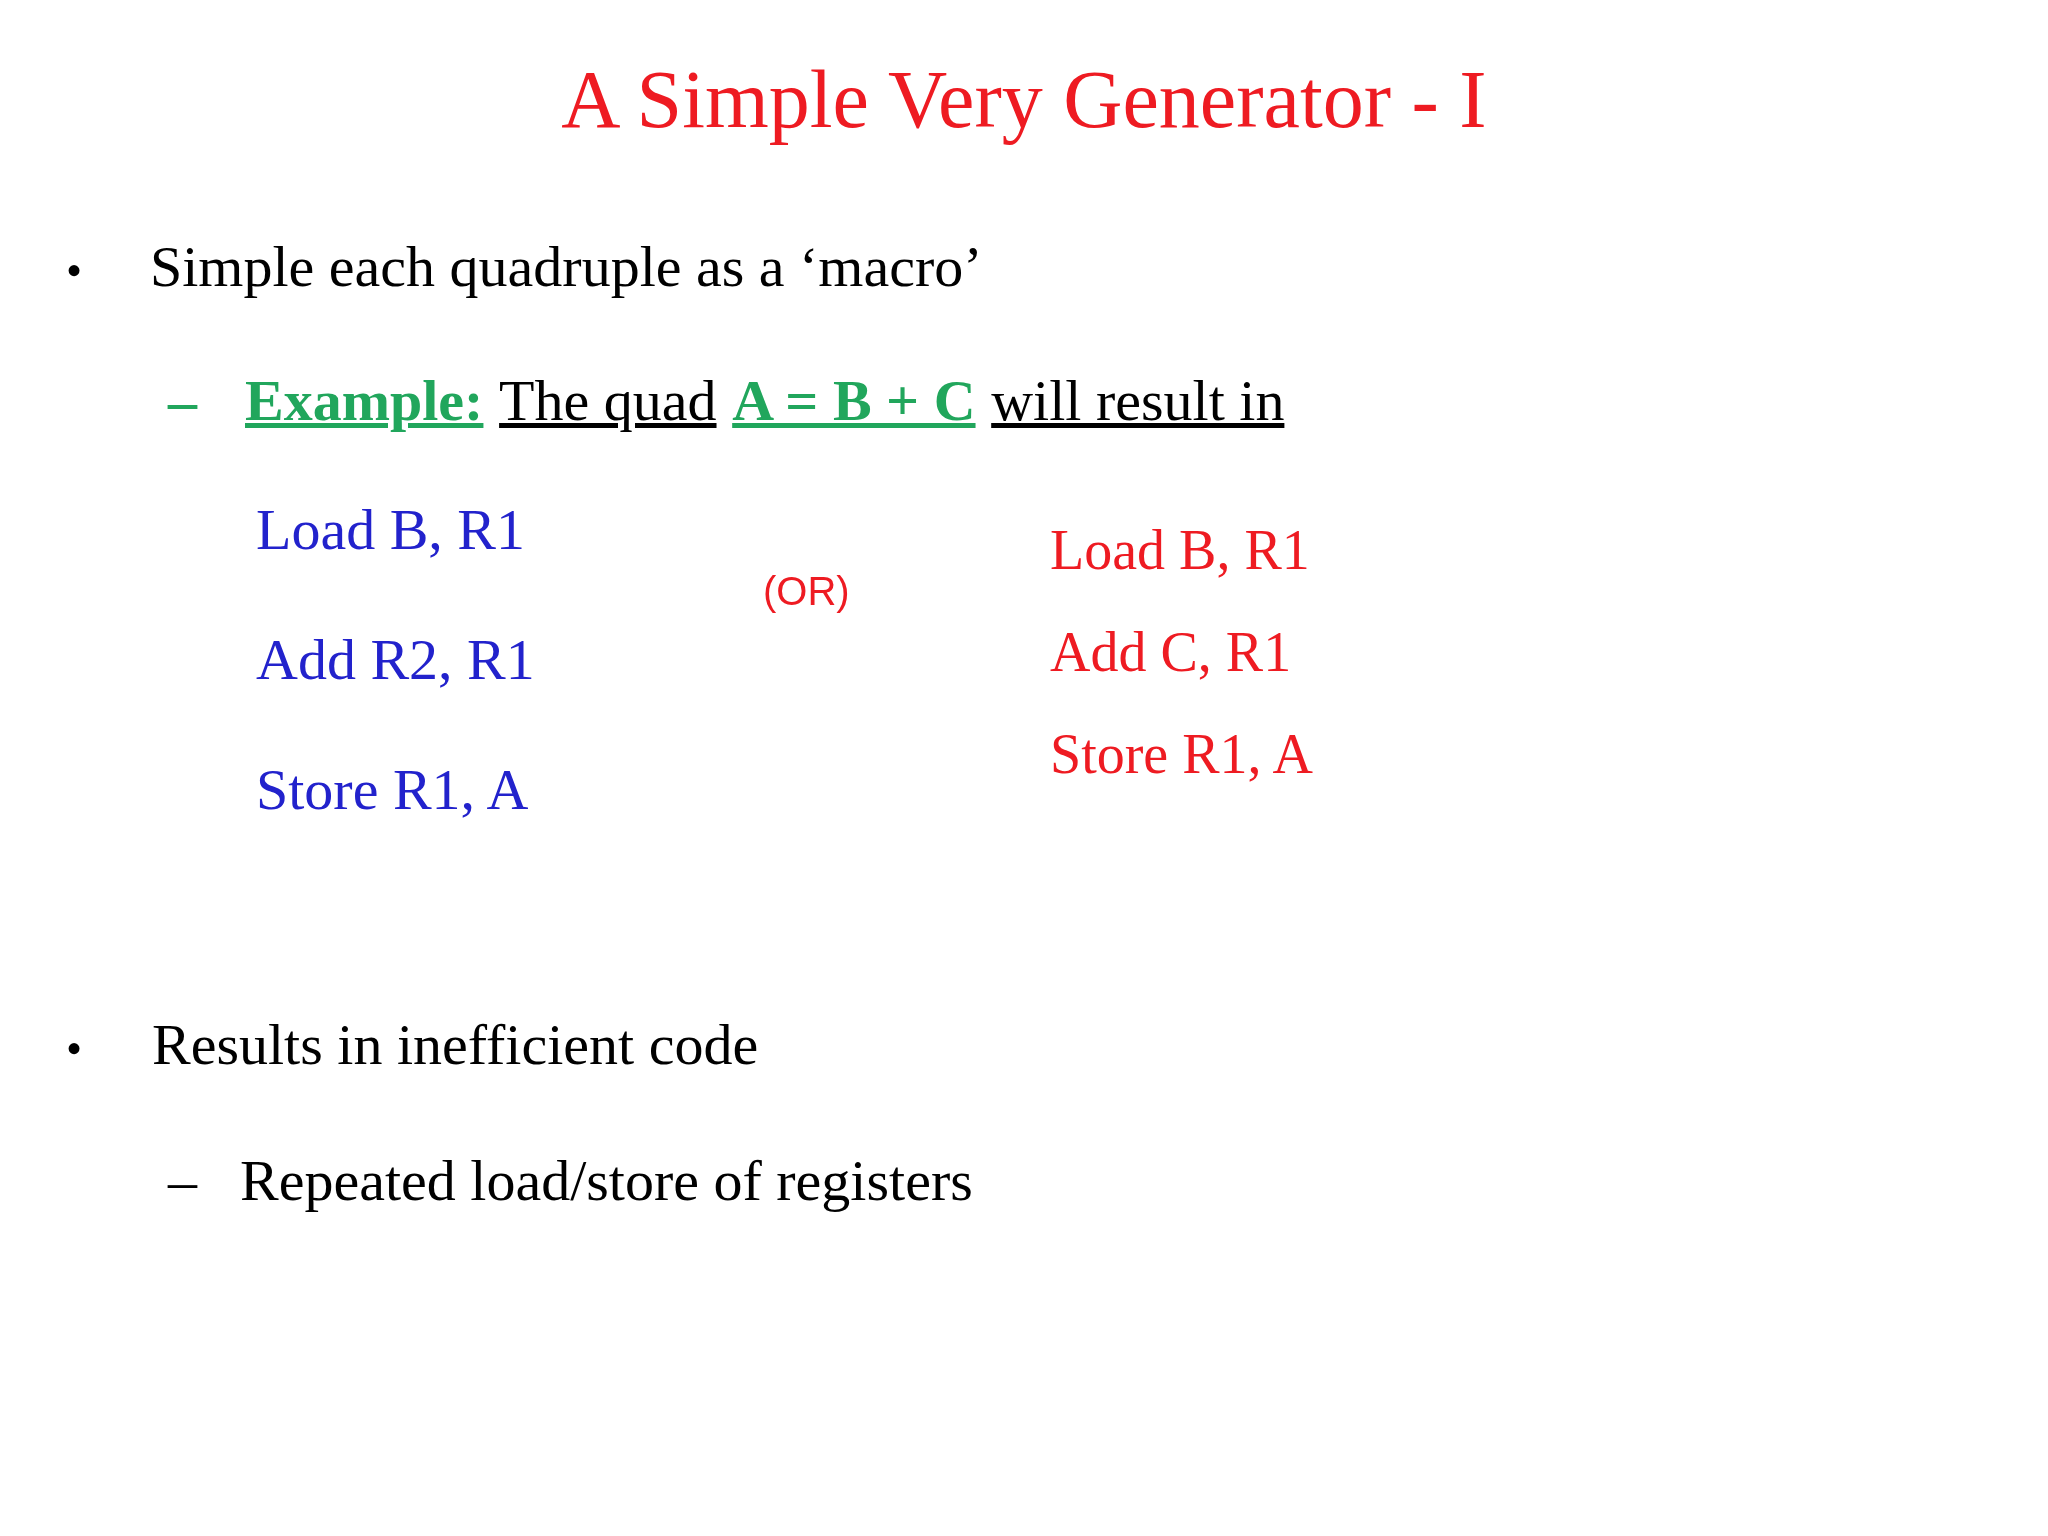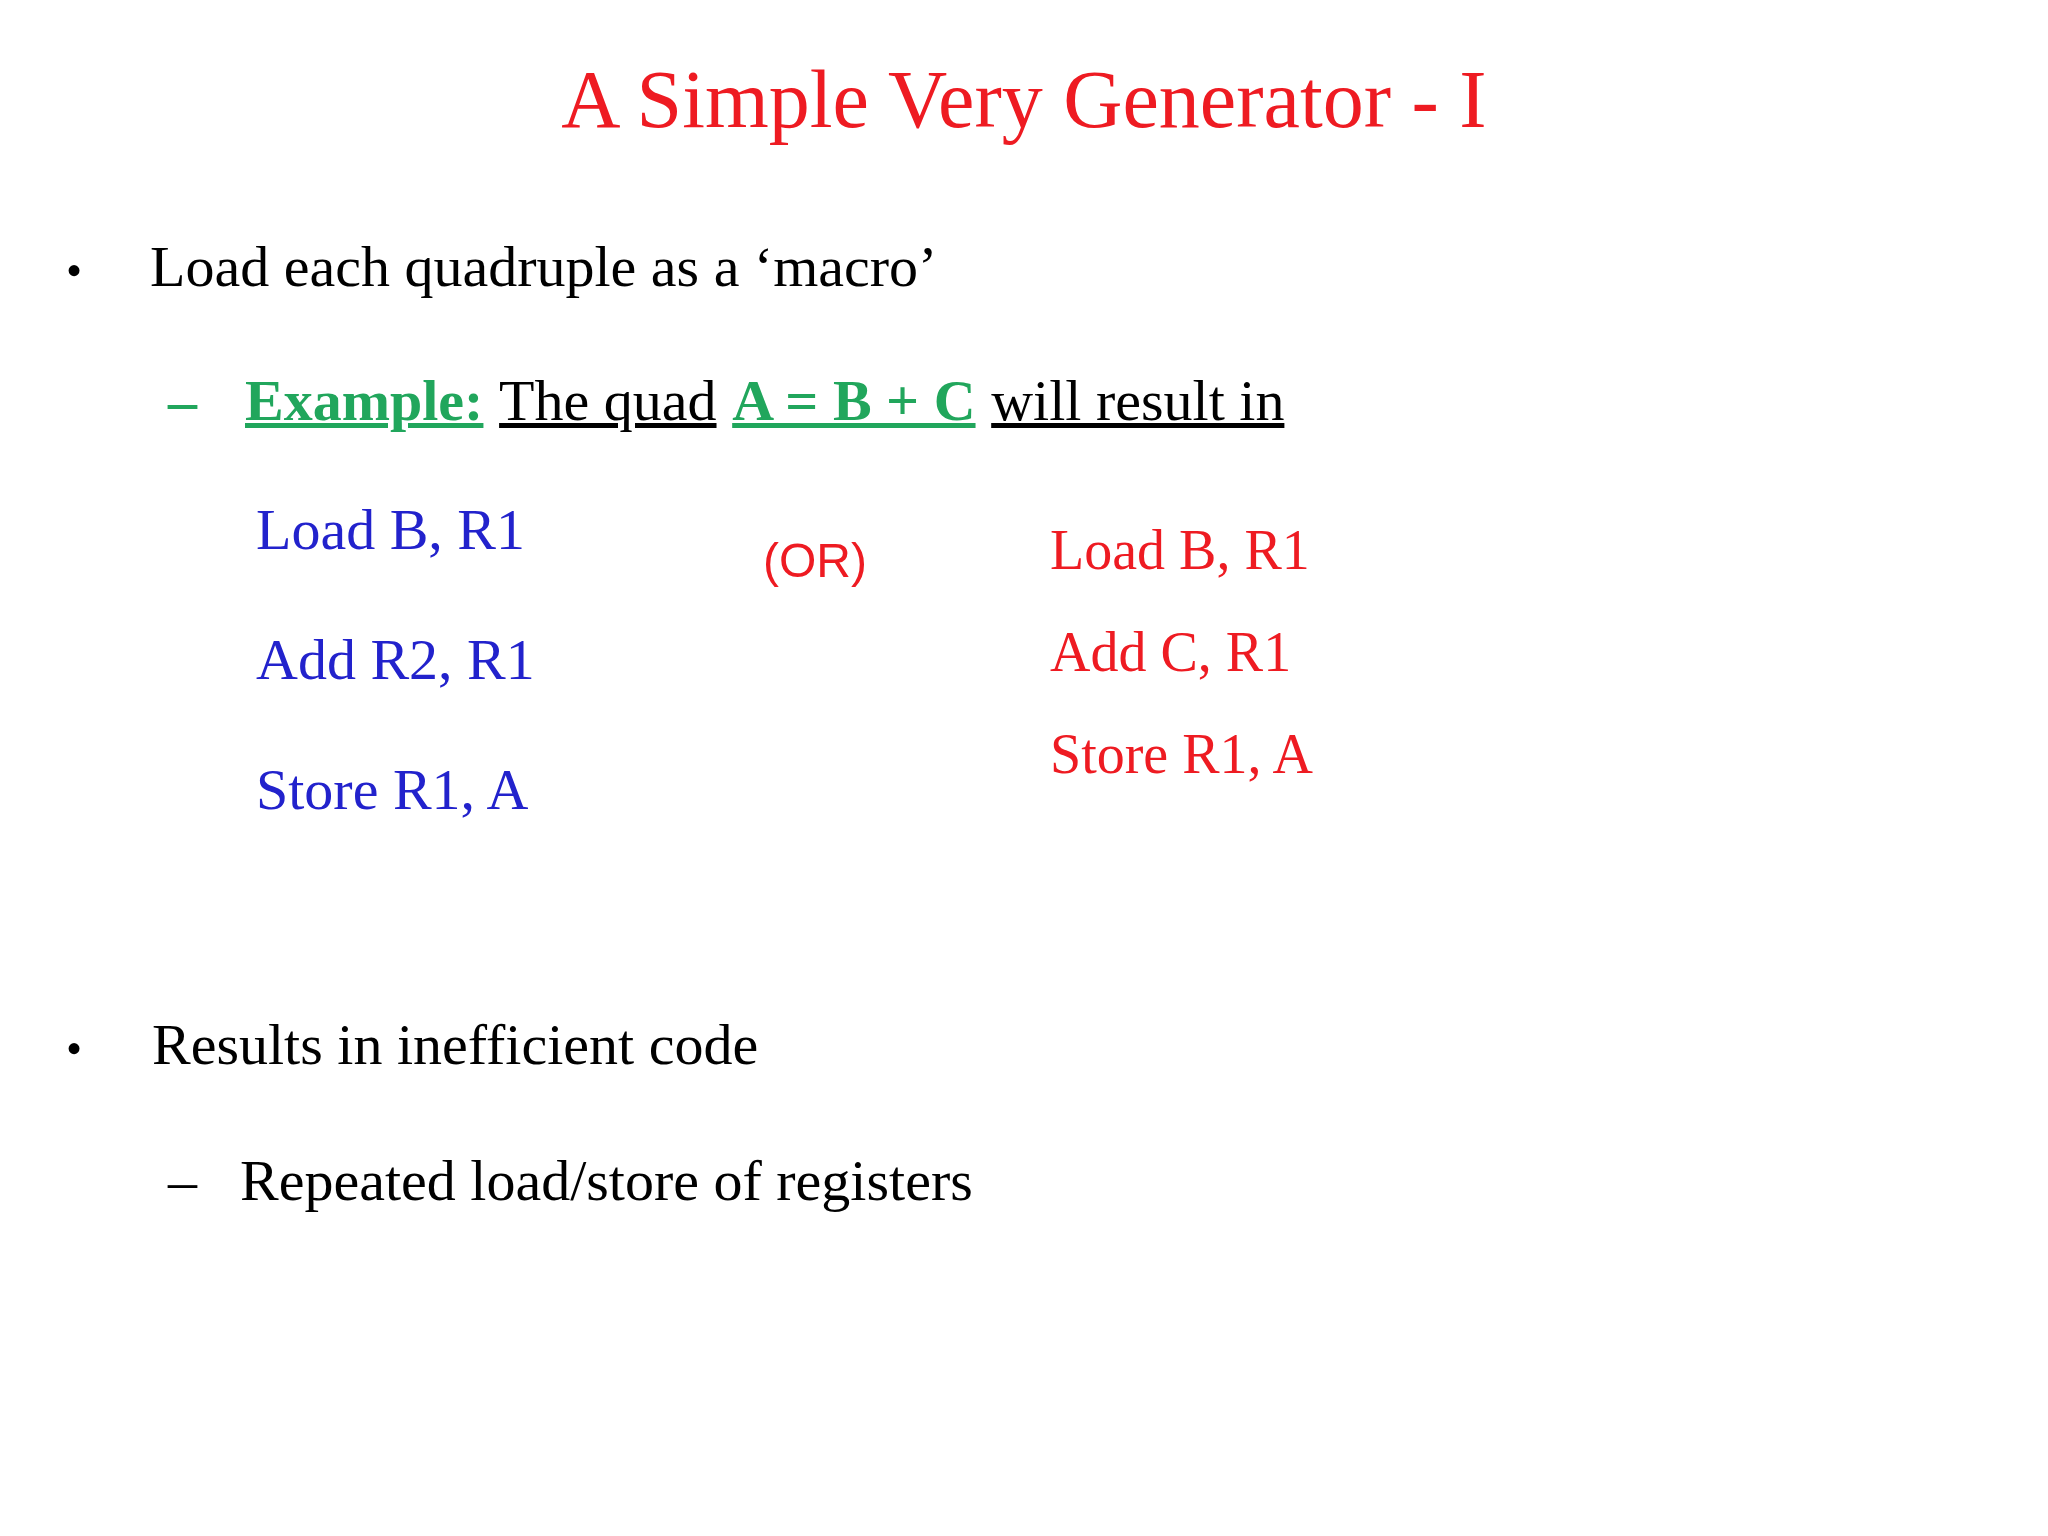--- a/index.html
+++ b/index.html
@@ -69,37 +69,37 @@
     left: 1050px;
     top: 499px;
     color: var(--code-red, #ee1b22);
     font-size: 56px;
   }
   .code-right .code-line { line-height: 102px; white-space: nowrap; }
   
   .or-label {
     position: absolute;
     left: 763px;
-    top: 537px;
+    top: 567px;
     font-family: "Liberation Sans", sans-serif;
-    font-size: 48px;
+    font-size: 40px;
     line-height: 48px;
     color: var(--code-red, #ee1b22);
     white-space: nowrap;
   }
 </style>
 </head>
 <body>
 
 <div class="slide">
 
   <div class="title">A Simple Very Generator - I</div>
 
   <div class="row b1">
-    <span class="marker">•</span><span>Load each quadruple as a ‘macro’</span>
+    <span class="marker">•</span><span>Simple each quadruple as a ‘macro’</span>
   </div>
 
   <div class="row example-row">
     <span class="marker">–</span><span class="seg green-bold">Example:</span><span class="seg">The quad</span><span class="seg green-bold">A = B + C</span><span class="seg">will result in</span>
   </div>
 
   <div class="code-left">
     <div class="code-line">Load B, R1</div>
     <div class="code-line">Add R2, R1</div>
     <div class="code-line">Store R1, A</div>

